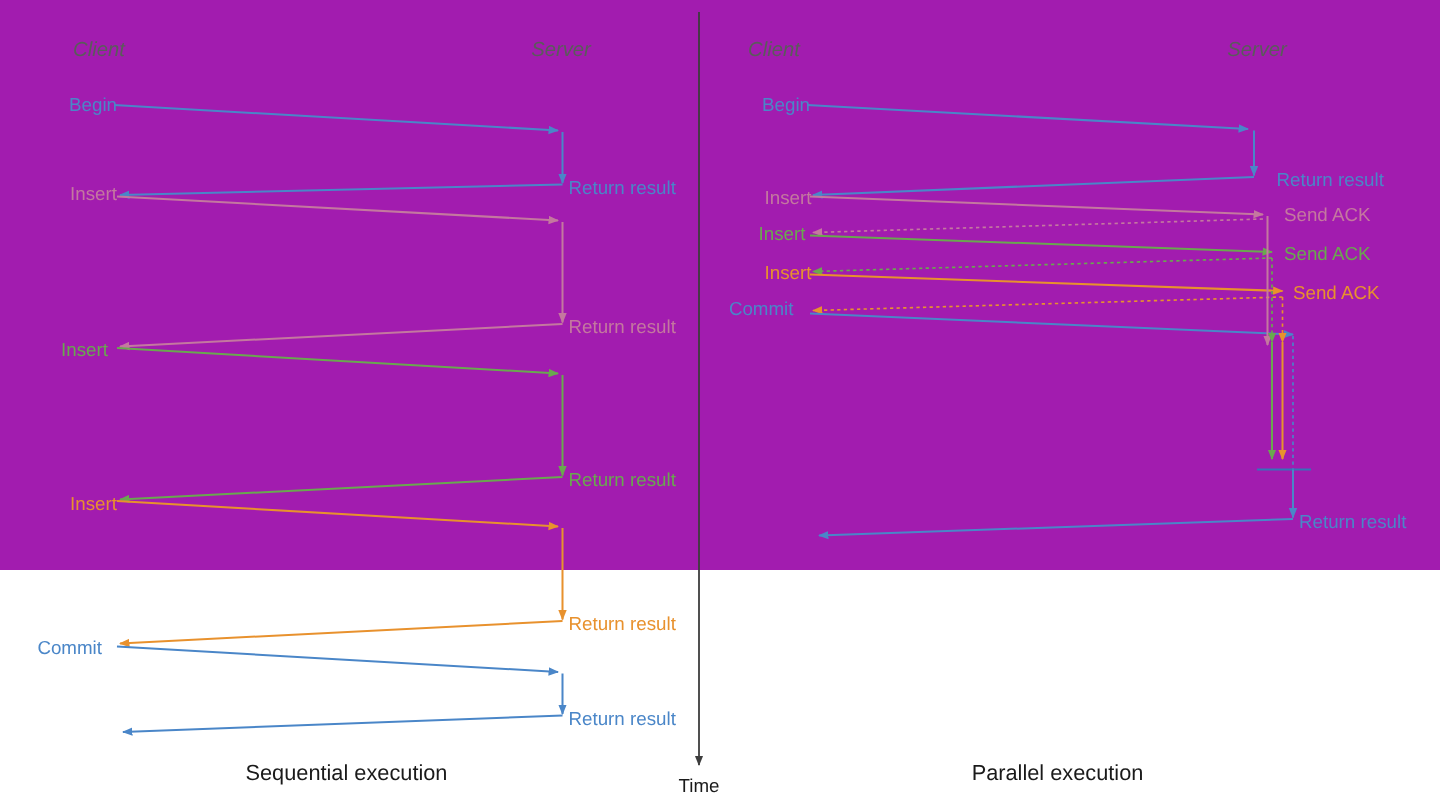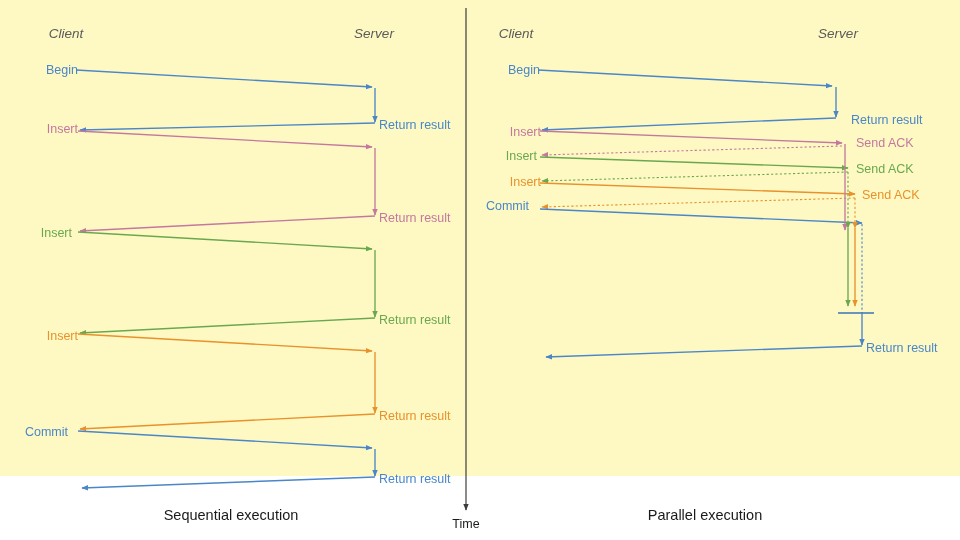--- a/index.html
+++ b/index.html
@@ -1,18 +1,18 @@
 <!DOCTYPE html>
 <html><head>
 <meta charset="utf-8">
 <style>
   html,body{margin:0;padding:0;background:#ffffff;}
   body{width:960px;height:540px;overflow:hidden;
        font-family:"Liberation Sans","DejaVu Sans",sans-serif;}
-  #stage{position:relative;width:960px;height:476px;background:#fef9c3;}
+  #stage{position:relative;width:960px;height:380px;background:#a21caf;}
   svg.diagram{position:absolute;left:0;top:0;width:960px;height:540px;}
   .lbl{font-size:12.5px;}
   .lbl-actor{font-size:13.5px;font-style:italic;fill:#5b5b5b;}
   .lbl-caption{font-size:14.5px;fill:#1a1a1a;}
   .lbl-time{font-size:12.5px;fill:#1a1a1a;}
   text{dominant-baseline:middle;}
 </style>
 </head>
 <body>
 

